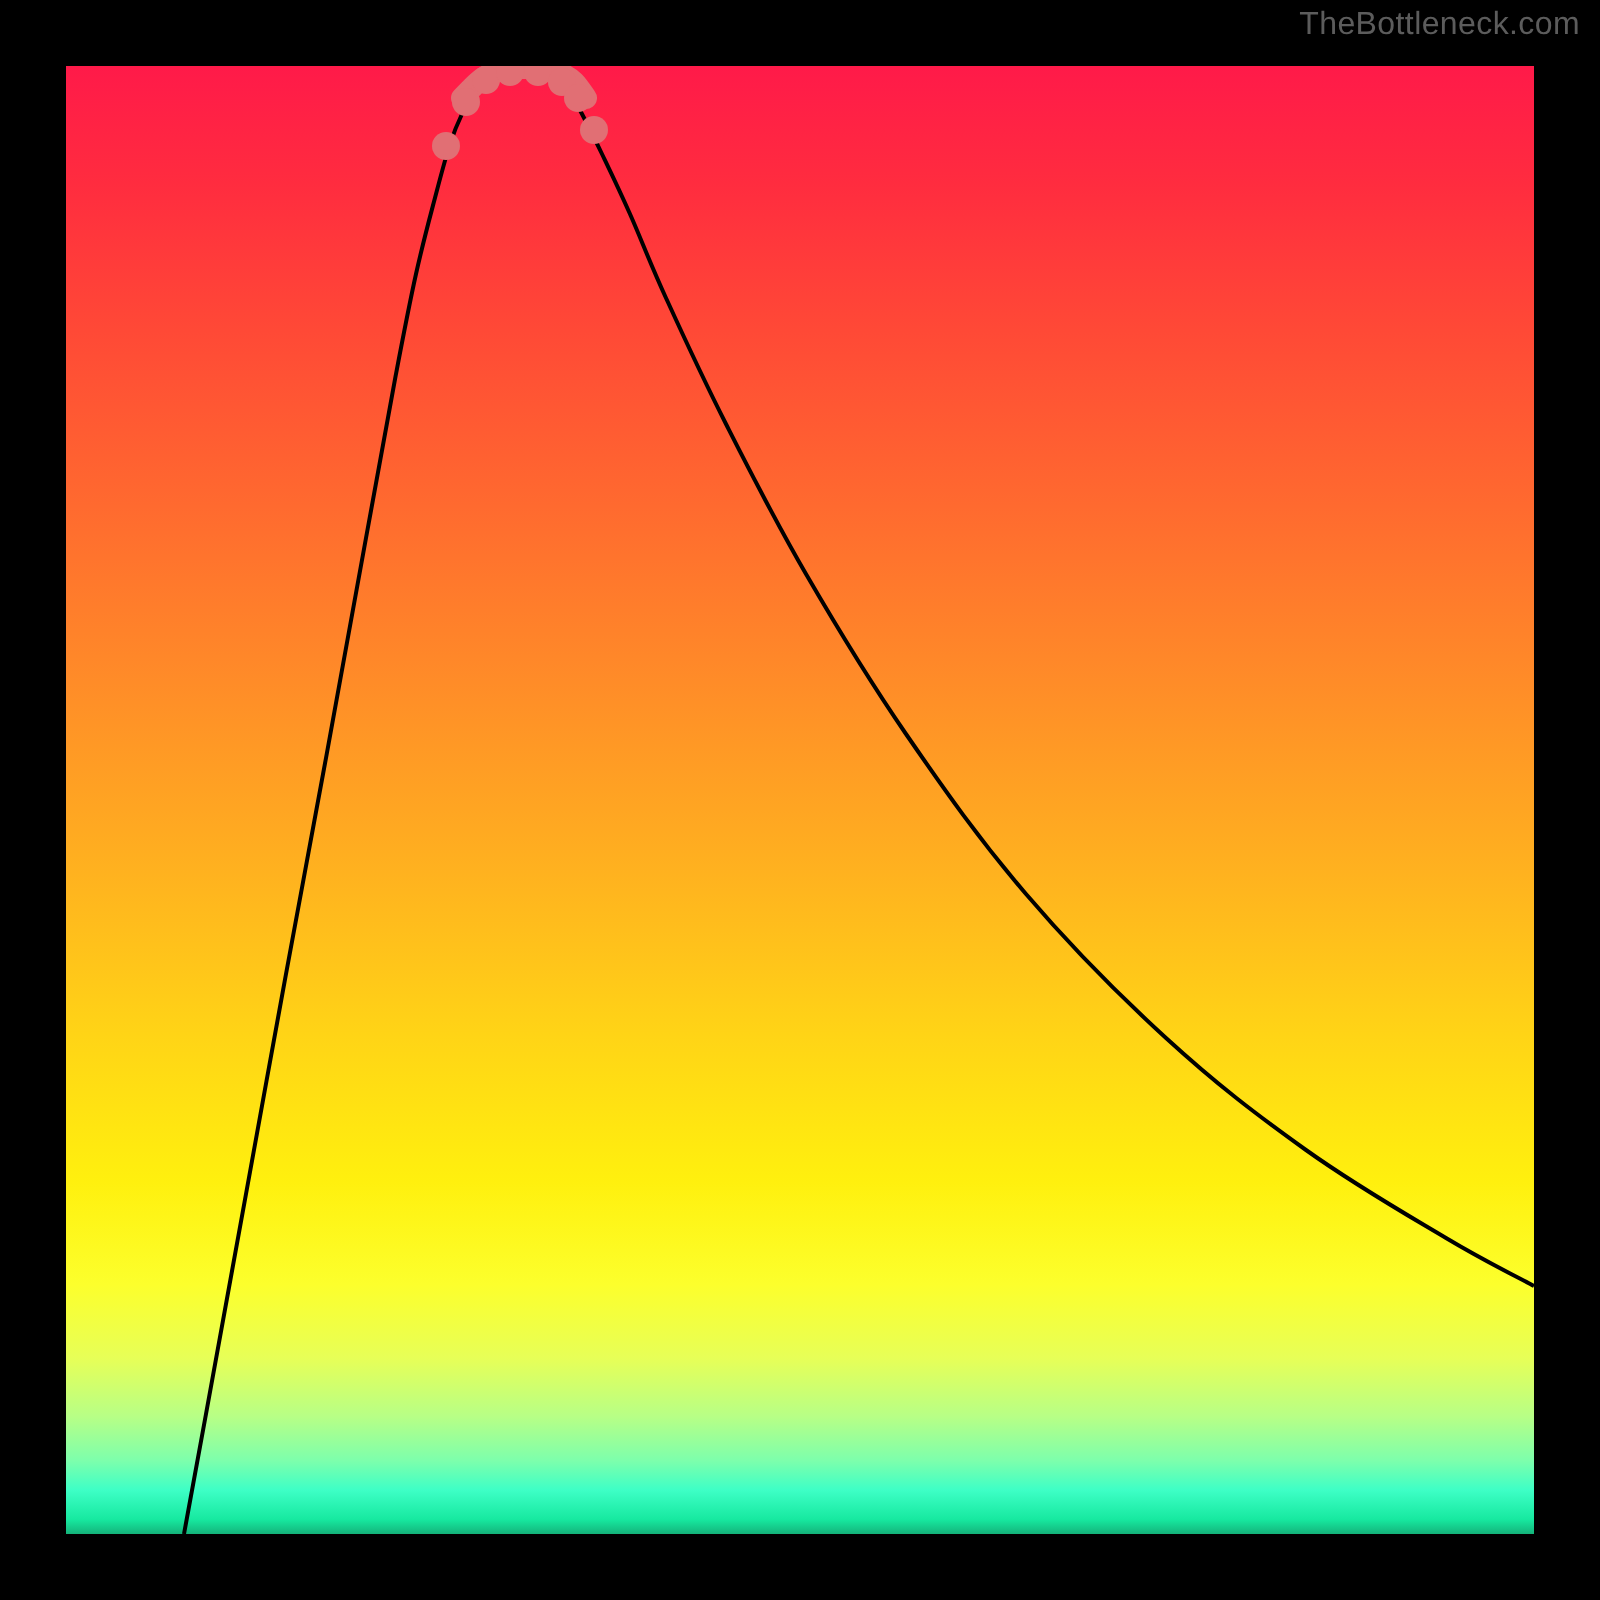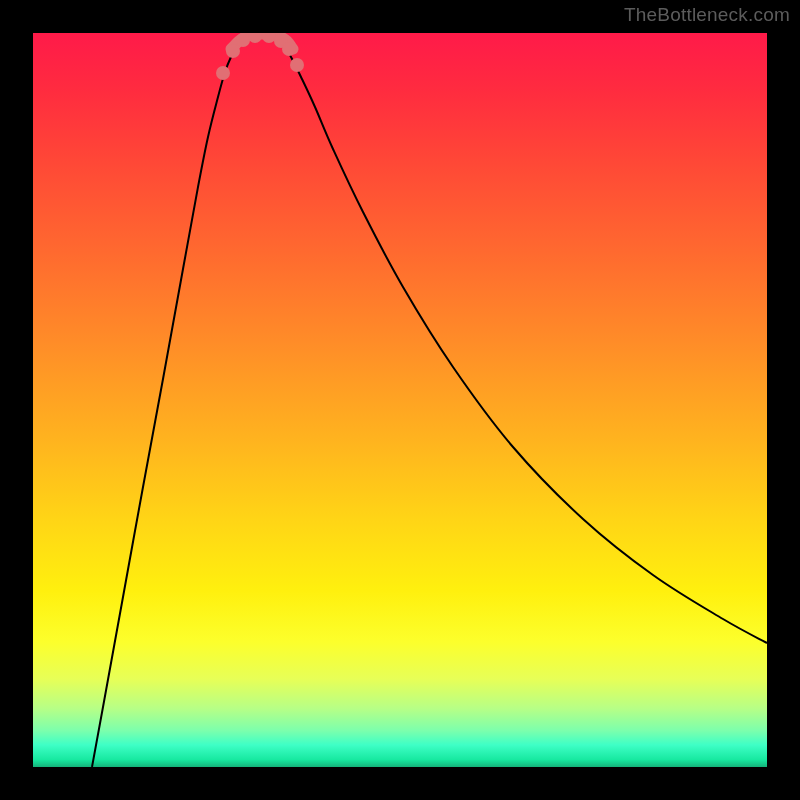--- a/index.html
+++ b/index.html
@@ -15,21 +15,21 @@
  #ffd416 66%,
  #fff00e 76%,
  #fcff2c 83%,
  #e7ff57 88%,
  #b7ff86 92%,
  #7dffac 95%,
  #3effc6 97%,
  #17e9a0 99%,
  #14b37a 100%)}
 svg.curve{position:absolute;inset:0}
-.watermark{position:absolute;top:4px;right:10px;color:#5c5c5c;font-size:19px;font-weight:400;letter-spacing:.2px}
+.watermark{position:absolute;top:4px;right:10px;color:#5c5c5c;font-size:16px;font-weight:400;letter-spacing:.2px}
 </style>
 </head>
 <body>
 
 <div class="frame">
   <div class="plot">
     <div class="grad"></div>
     <svg class="curve" viewBox="0 0 734 734" preserveAspectRatio="none">
       <path id="path-left" fill="none" stroke-width="2" d="M 59 734 C 60.98 723.2, 64.42 704.6, 70 674 C 75.58 643.4, 82.8 603.6, 90 564 C 97.2 524.4, 102.8 493.24, 110 454 C 117.2 414.76, 122.8 385.24, 130 346 C 137.2 306.76, 143.7 270.56, 150 236 C 156.3 201.44, 160.5 177.76, 165 154 C 169.5 130.24, 171.4 120.2, 175 104 C 178.6 87.8, 181.94 75.7, 185 64 C 188.06 52.3, 189.66 46.2, 192 39 C 194.34 31.8, 195.84 28.5, 198 24 C 200.16 19.5, 201.84 16.88, 204 14 C 206.16 11.120000000000001, 207.84 9.98, 210 8 C 212.16 6.02, 214.92 3.9, 216 3" stroke="#000000"></path>
       <path id="path-right" fill="none" stroke-width="2" d="M 244 3 C 245.08 4.26, 247.48 6.220000000000001, 250 10 C 252.52 13.78, 254.76 17.88, 258 24 C 261.24 30.12, 263.68 35, 268 44 C 272.32 53, 276.24 61.04, 282 74 C 287.76 86.96, 291.36 97.1, 300 116 C 308.64 134.9, 317.4 154.16, 330 179 C 342.6 203.84, 353.8 226.1, 370 254 C 386.2 281.9, 400.2 305.2, 420 334 C 439.8 362.8, 456.6 386.64, 480 414 C 503.4 441.36, 524.8 462.96, 550 486 C 575.2 509.04, 594.8 524, 620 542 C 645.2 560, 669.48 573.76, 690 586 C 710.52 598.24, 726.08 605.68, 734 610" stroke="#000000"></path>

